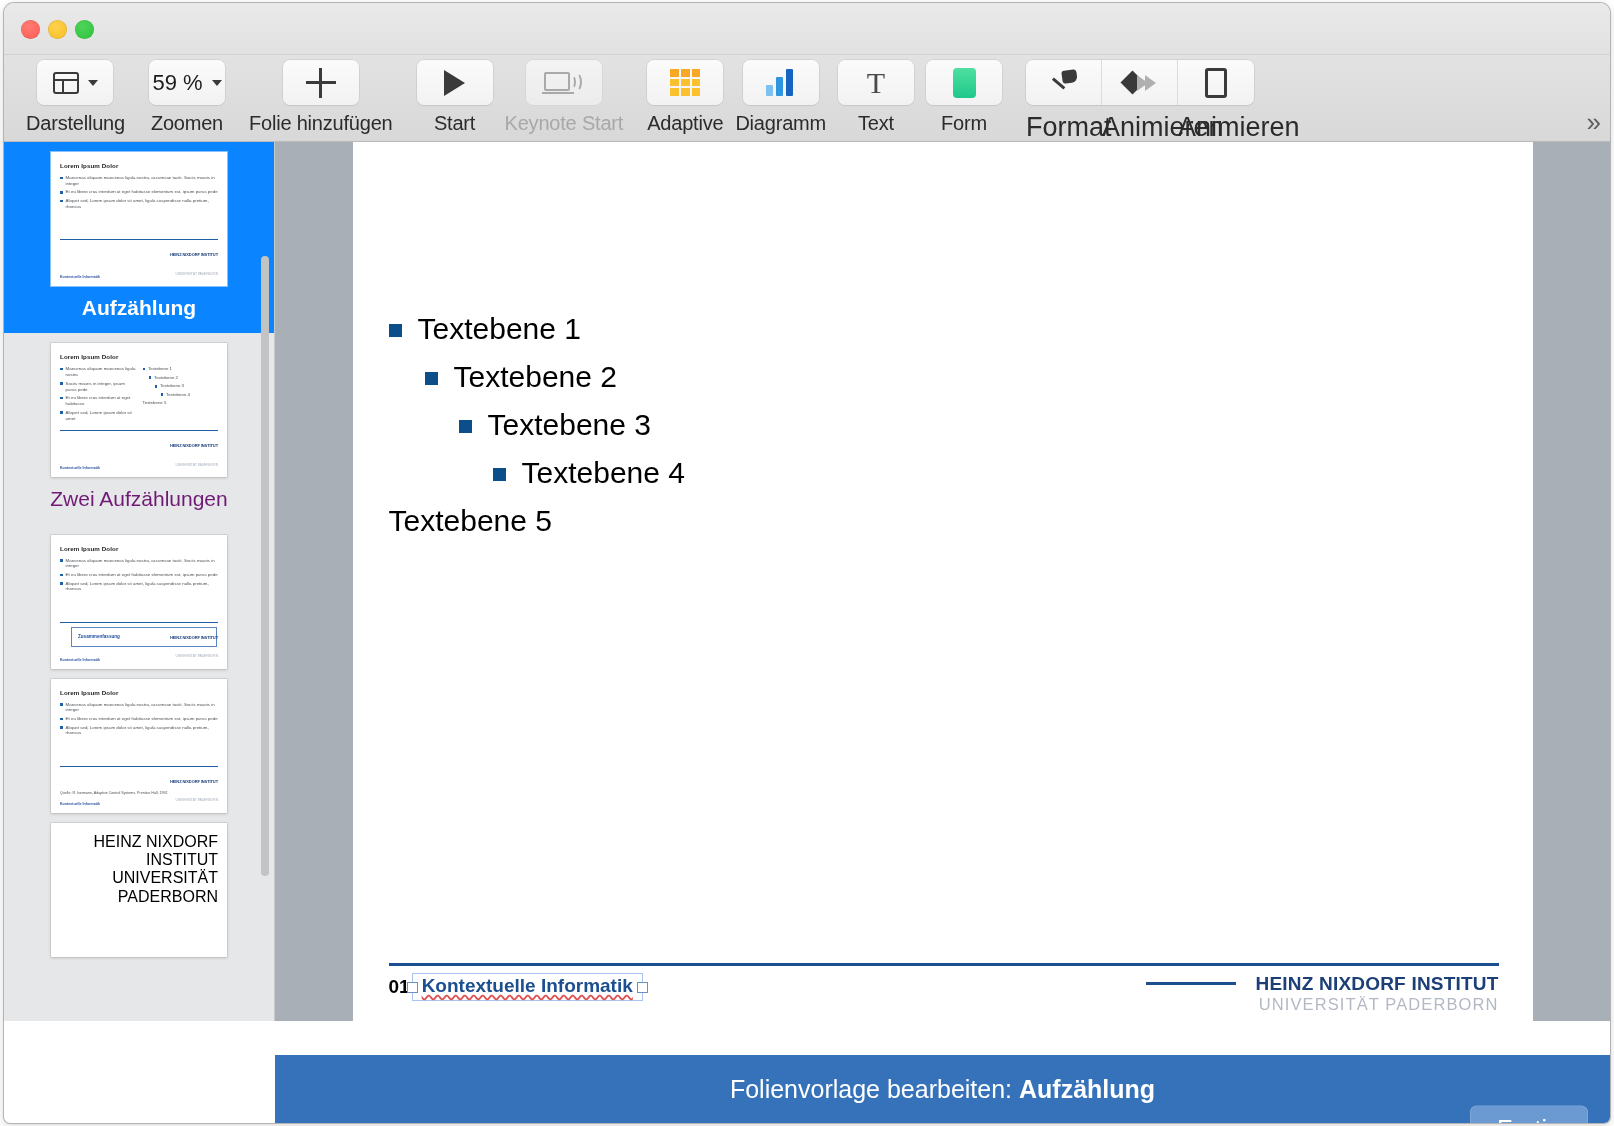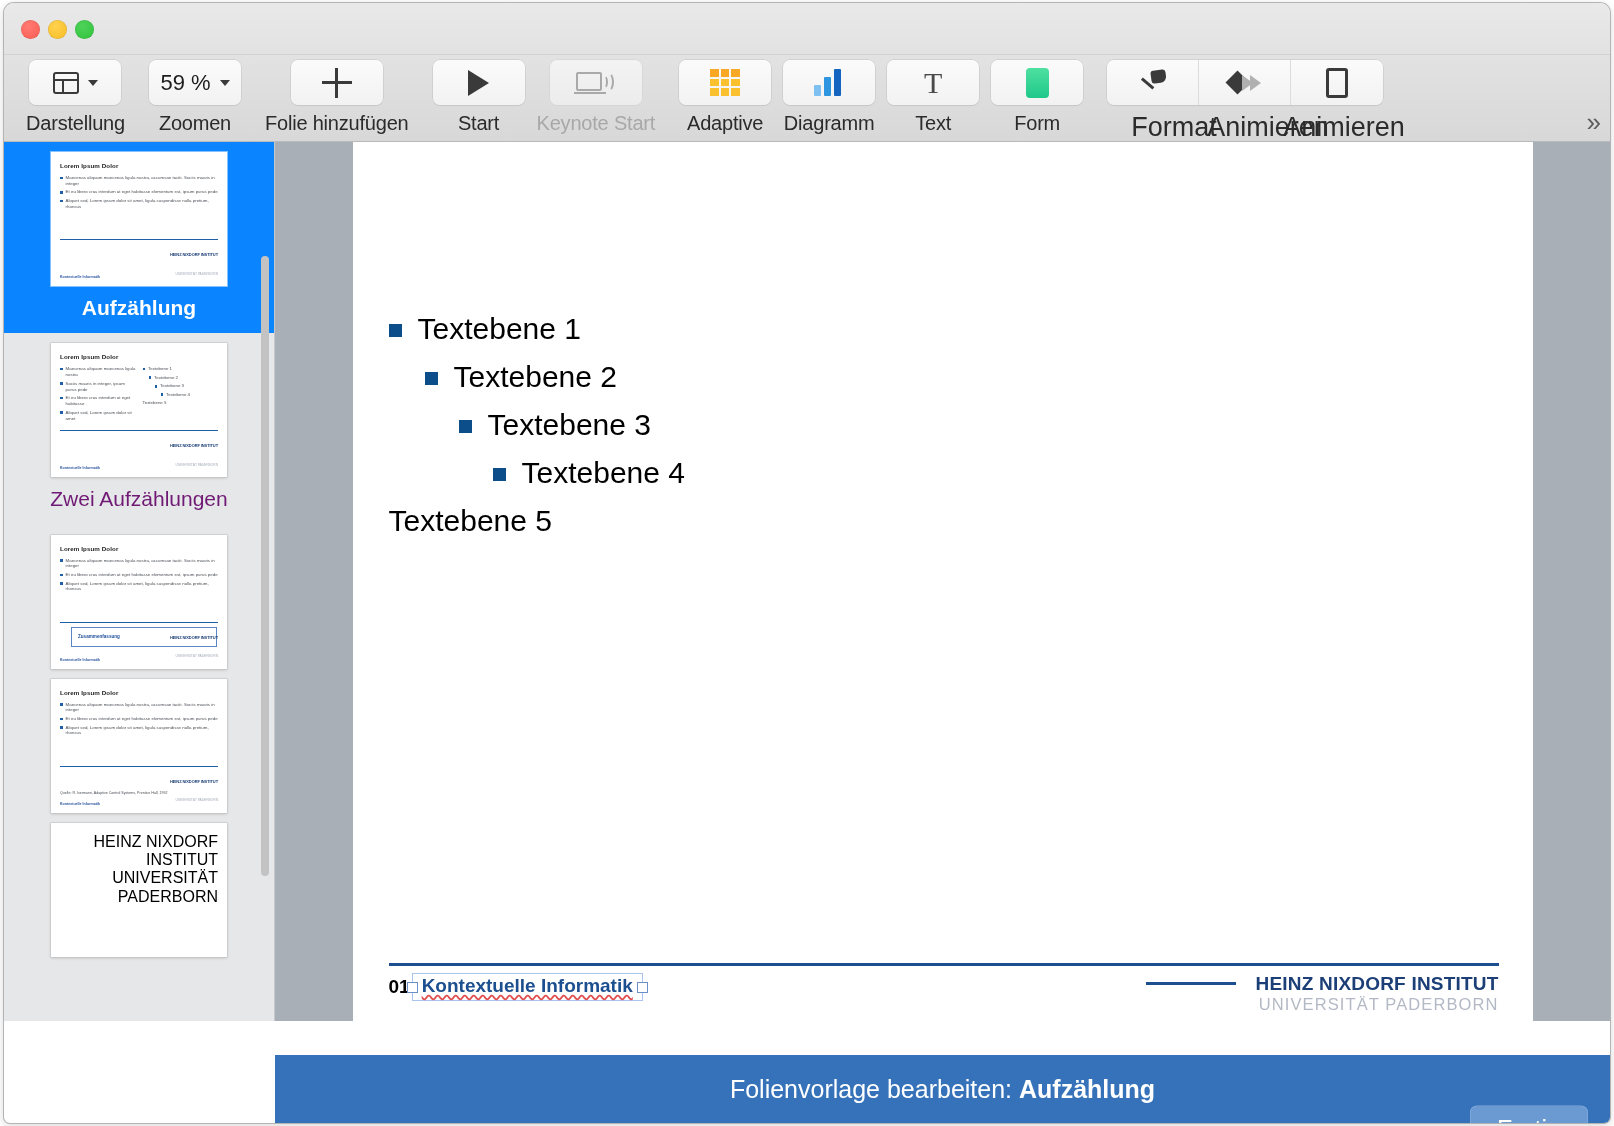--- a/index.html
+++ b/index.html
@@ -84,21 +84,21 @@
     height: 100%;
     padding-top: 5px;
     gap: 0;
   }
   .tb-item {
     display: flex; flex-direction: column; align-items: center;
     cursor: default;
     user-select: none;
   }
   .tb-btn {
-    width: 92px; height: 45px;
+    width: 76px; height: 45px;
     border-radius: 7px;
     background: linear-gradient(to bottom, #fbfbfb, #f2f2f2);
     box-shadow: 0 0 0 .5px #c4c4c4, 0 1px 1px rgba(0,0,0,.08);
     display: flex; align-items: center; justify-content: center;
     position: relative;
   }
   .tb-label {
     margin-top: 7px;
     font-size: 20px;
     color: #2b2b2b;

